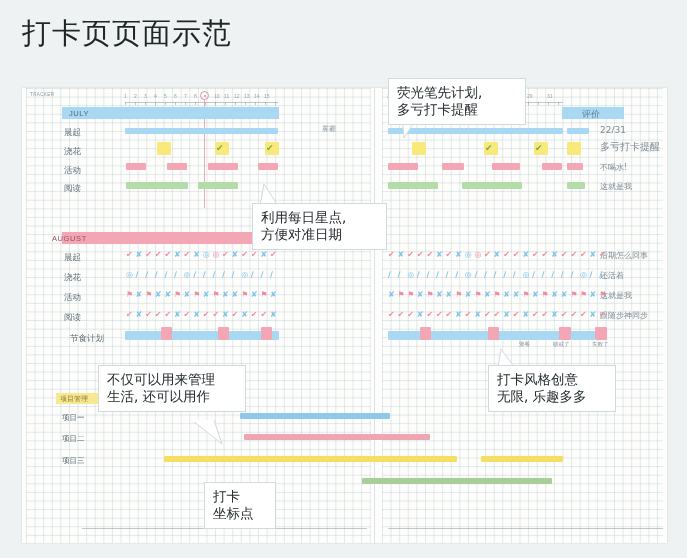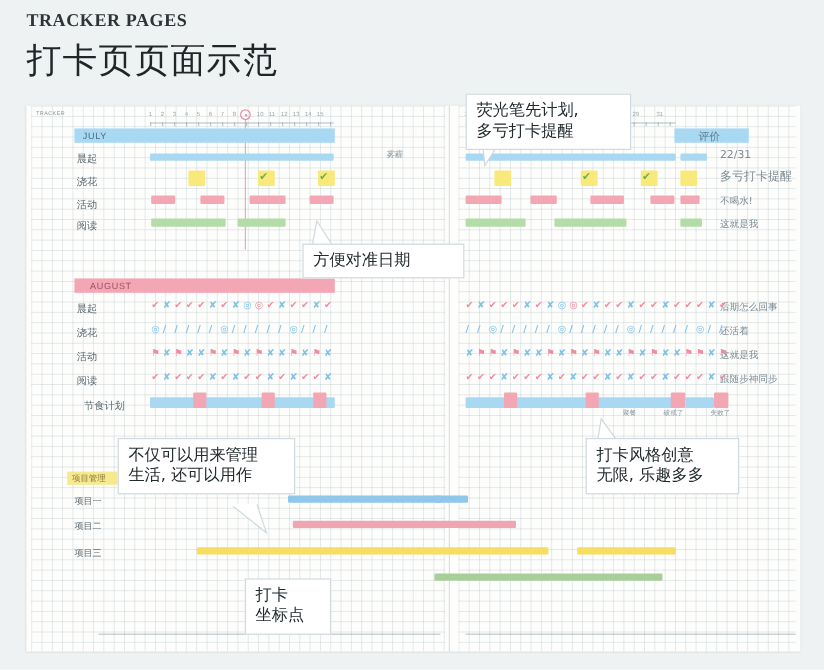--- a/index.html
+++ b/index.html
@@ -91,21 +91,20 @@
     font-family:"DejaVu Sans",sans-serif;
   }
   .callout .ln{display:block;white-space:nowrap;}
   .tail{position:absolute;z-index:29;}
   .tail svg{display:block;}
 </style>
 </head>
 <body>
 
 <div class="hdr">
-  <div class="eyebrow">TRACKER PAGES</div>
   <div class="title">打卡页页面示范</div>
 </div>
 
 <div class="page">
   <div class="spread">
 
     <div class="grid left"></div>
     <div class="grid right"></div>
     <div class="page-edge" style="left:352px;"></div>
 
@@ -214,21 +213,21 @@
 
     <div class="rowlabel" style="left:42px;top:95px;">阅读</div>
     <div class="bar" style="left:104px;top:94px;width:62px;height:7px;background:#b3dca8;"></div>
     <div class="bar" style="left:176px;top:94px;width:40px;height:7px;background:#b3dca8;"></div>
     <div class="bar" style="left:366px;top:94px;width:50px;height:7px;background:#b3dca8;"></div>
     <div class="bar" style="left:440px;top:94px;width:60px;height:7px;background:#b3dca8;"></div>
     <div class="bar" style="left:545px;top:94px;width:18px;height:7px;background:#b3dca8;"></div>
     <div class="rowlabel" style="left:578px;top:93px;font-size:8px;color:#7d8b94;">这就是我</div>
 
     <div class="band" style="left:40px;top:144px;width:217px;background:#f3a7b4;"></div>
-    <div class="mlabel" style="left:53px;top:146px;color:#9a4f62;">AUGUST</div>
+    <div class="mlabel" style="left:30px;top:146px;color:#9a4f62;">AUGUST</div>
 
     <div class="rowlabel" style="left:42px;top:164px;">晨起</div>
     <div class="rowlabel" style="left:42px;top:184px;">浇花</div>
     <div class="rowlabel" style="left:42px;top:204px;">活动</div>
     <div class="rowlabel" style="left:42px;top:224px;">阅读</div>
     <div class="rowlabel" style="left:48px;top:245px;">节食计划</div>
 
     <div class="rowlabel" style="left:578px;top:162px;font-size:8px;color:#7d8b94;">后期怎么回事</div>
     <div class="rowlabel" style="left:578px;top:182px;font-size:8px;color:#7d8b94;">还活着</div>
     <div class="rowlabel" style="left:578px;top:202px;font-size:8px;color:#7d8b94;">这就是我</div>
@@ -440,20 +439,21 @@
   <span class="ln">多亏打卡提醒</span>
 </div>
 <div class="tail" style="left:400px;top:116px;">
   <svg width="26" height="24" viewBox="0 0 26 24">
       <path d="M2 0 L18 0 L4 22 Z" fill="#ffffff" stroke="#cfd9de" stroke-width="1"></path>
       <rect x="2" y="-2" width="17" height="4" fill="#fff"></rect>
     </svg>
 </div>
 
 <div class="callout" style="left:252px;top:203px;width:135px;">
+  <span class="ln">利用每日星点,</span>
   <span class="ln">方便对准日期</span>
 </div>
 <div class="tail" style="left:258px;top:183px;">
   <svg width="24" height="24" viewBox="0 0 24 24">
       <path d="M2 23 L6 1 L20 23 Z" fill="#ffffff" stroke="#cfd9de" stroke-width="1"></path>
       <rect x="2" y="21" width="18" height="4" fill="#fff"></rect>
     </svg>
 </div>
 
 <div class="callout" style="left:98px;top:365px;width:148px;">

